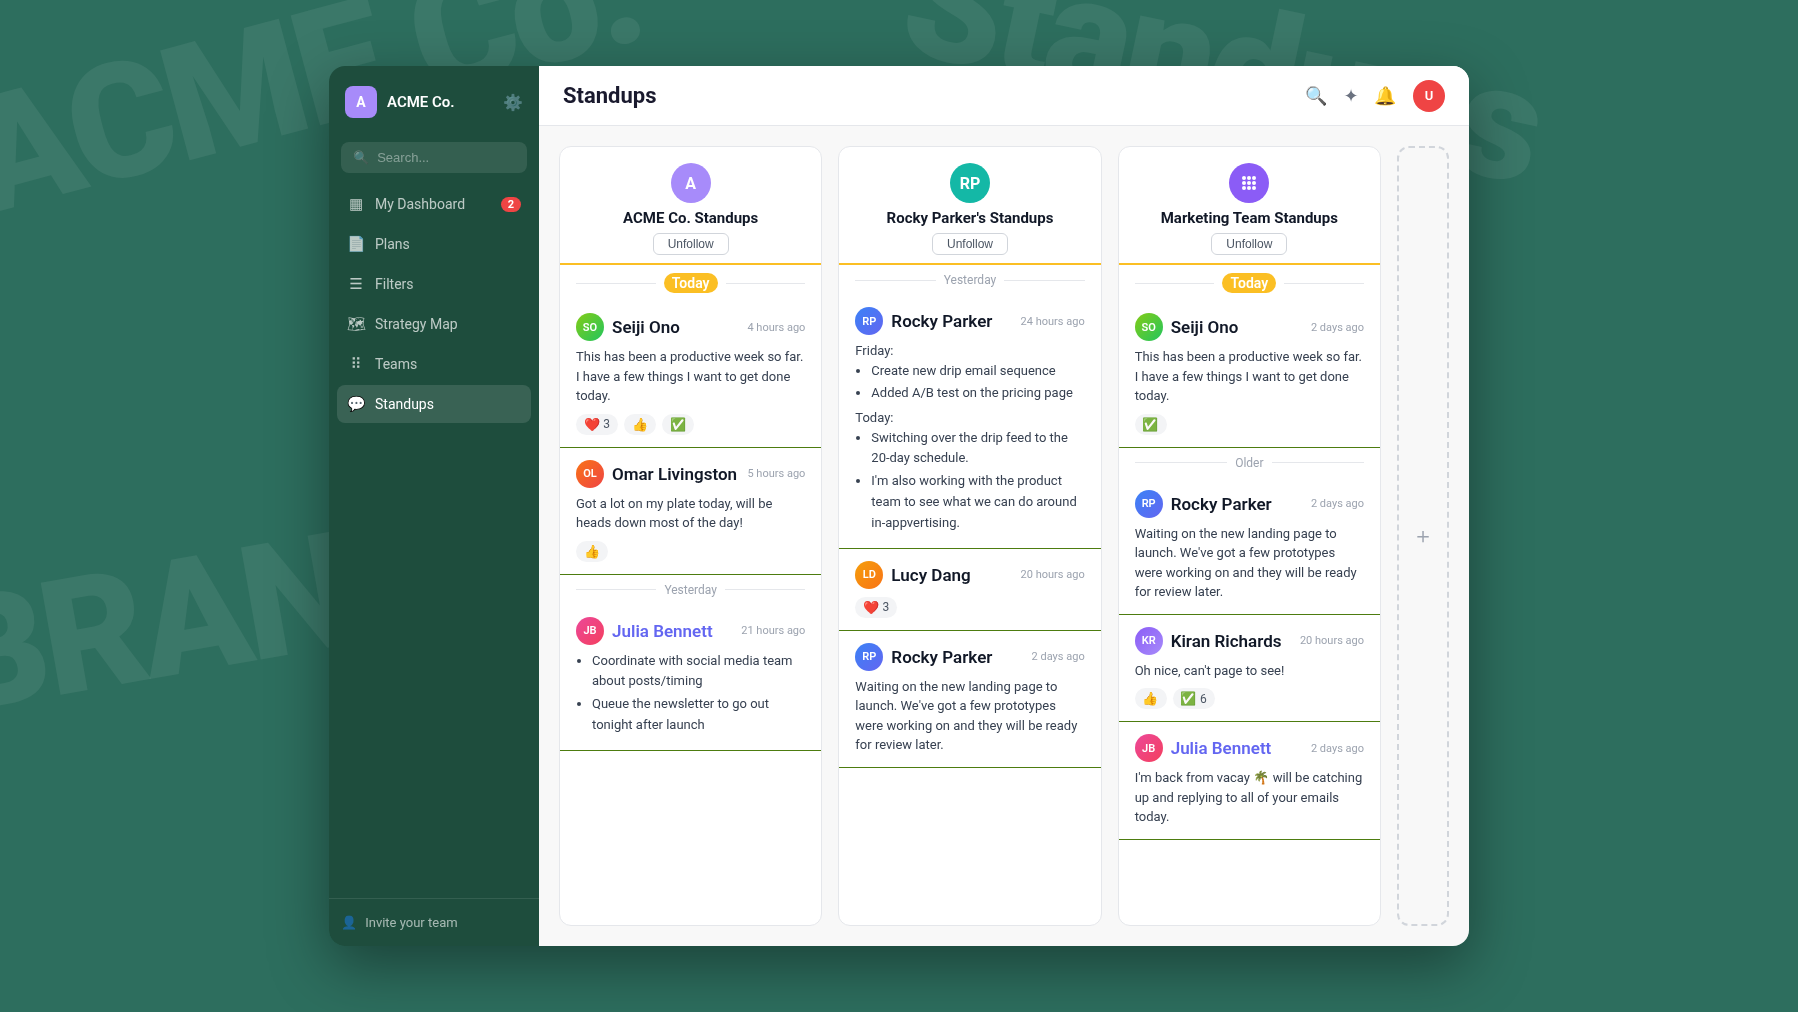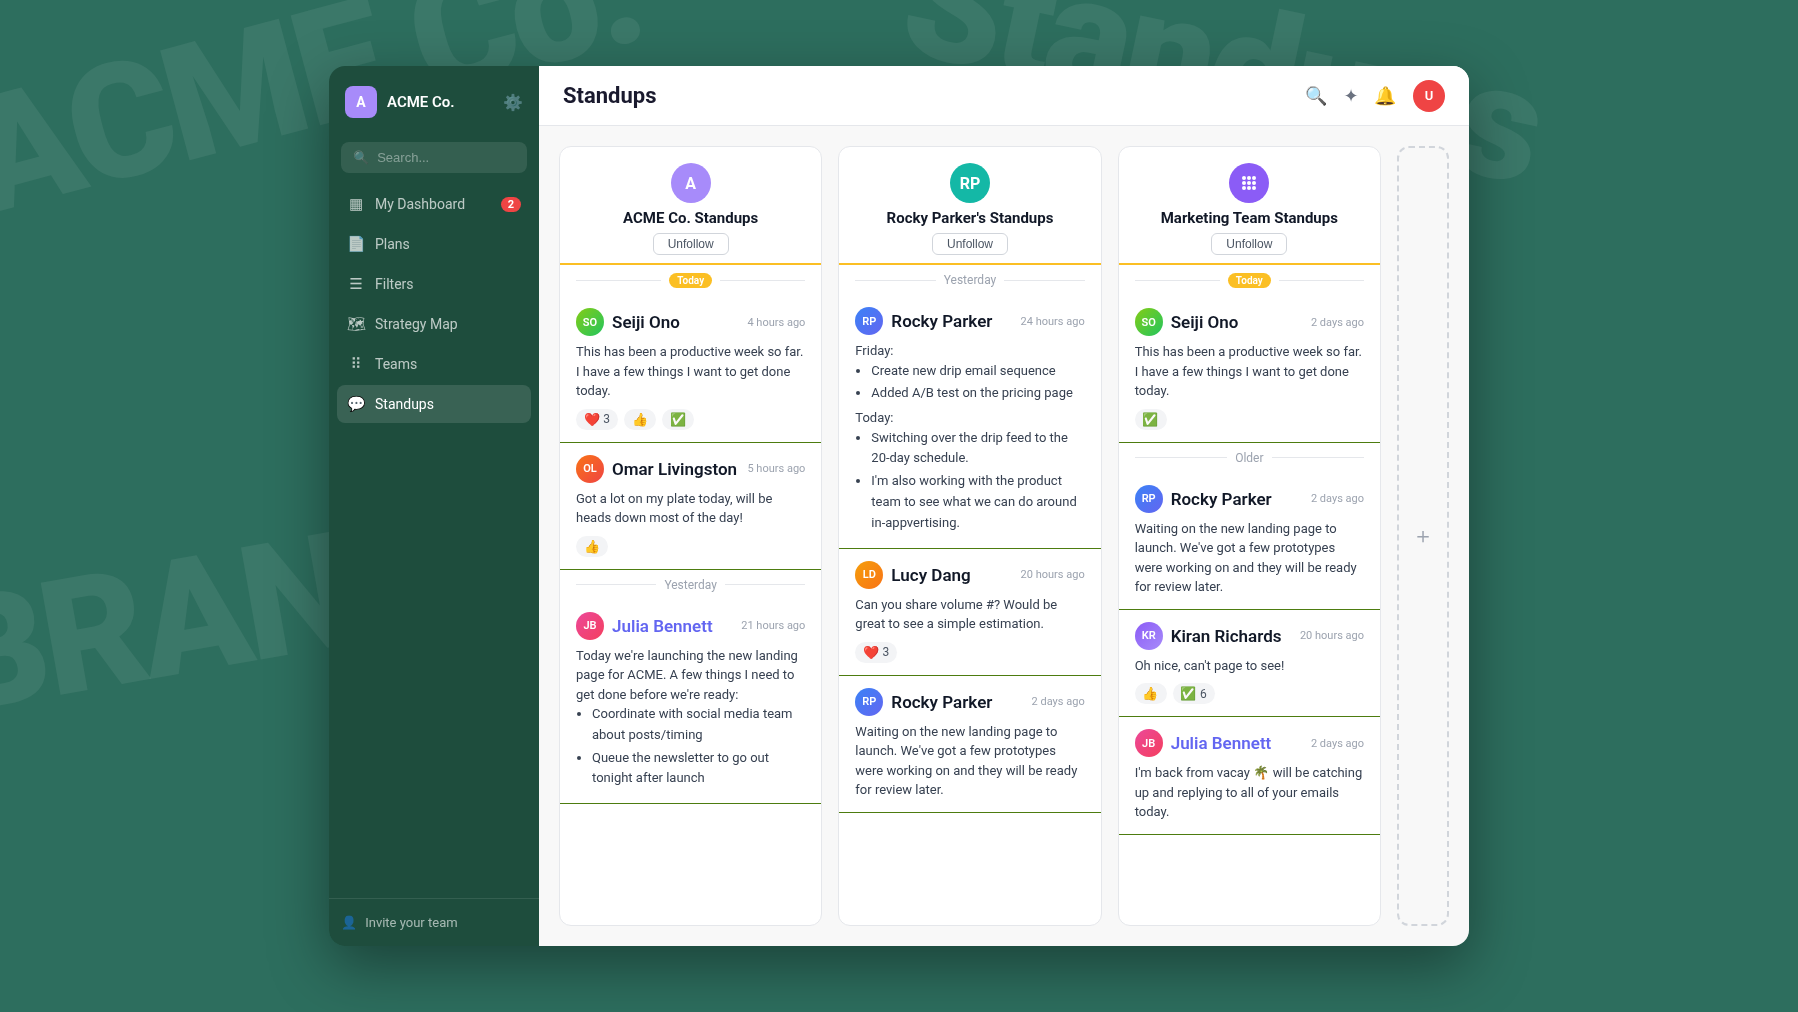--- a/index.html
+++ b/index.html
@@ -276,21 +276,21 @@
     }
     .time-label::before, .time-label::after {
       content: '';
       flex: 1;
       height: 1px;
       background: #e5e7eb;
     }
     .time-badge {
       background: #fbbf24;
       color: white;
-      font-size: 10px;
+      font-size: 14px;
       font-weight: 600;
       border-radius: 10px;
       padding: 2px 8px;
     }
     .post-item {
       padding: 12px 16px;
       border-bottom: 1px solid #4d7c0f;
     }
     .post-header {
       display: flex;
@@ -497,21 +497,20 @@
           </div>
 
           <div class="post-item">
             <div class="post-header">
               <div class="post-user">
                 <div class="user-avatar-sm av-julia">JB</div>
                 <span class="post-username linked">Julia Bennett</span>
               </div>
               <span class="post-time">21 hours ago</span>
             </div>
-            <p class="post-text">Today we're launching the new landing page for ACME. A few things I need to get done before we're ready:</p>
             <ul class="post-list">
               <li>Coordinate with social media team about posts/timing</li>
               <li>Queue the newsletter to go out tonight after launch</li>
             </ul>
           </div>
         </div>
       </div>
 
       <div class="standup-col">
         <div class="col-header">
@@ -548,21 +547,20 @@
           </div>
 
           <div class="post-item">
             <div class="post-header">
               <div class="post-user">
                 <div class="user-avatar-sm av-lucy">LD</div>
                 <span class="post-username">Lucy Dang</span>
               </div>
               <span class="post-time">20 hours ago</span>
             </div>
-            <p class="post-text">Can you share volume #? Would be great to see a simple estimation.</p>
             <div class="post-reactions">
               <span class="reaction">❤️ <span class="reaction-count">3</span></span>
             </div>
           </div>
 
           <div class="post-item">
             <div class="post-header">
               <div class="post-user">
                 <div class="user-avatar-sm av-rocky">RP</div>
                 <span class="post-username">Rocky Parker</span>

